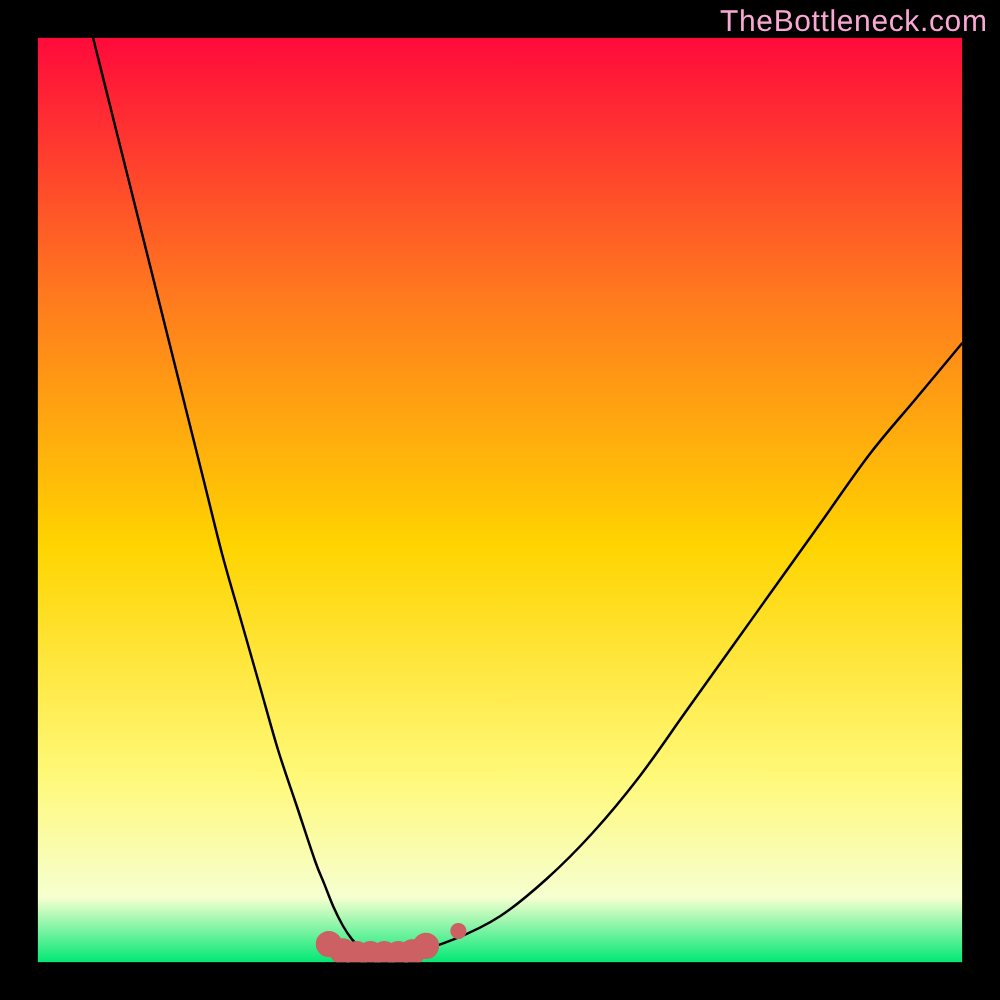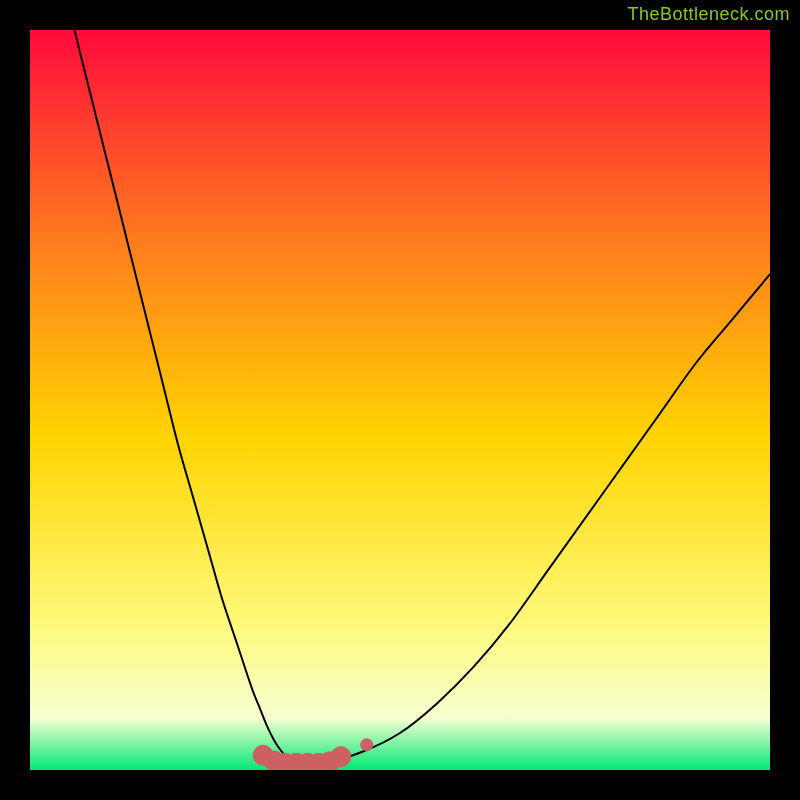--- a/index.html
+++ b/index.html
@@ -24,22 +24,22 @@
     left: 30px;
     top: 30px;
     width: 740px;
     height: 740px;
     overflow: hidden;
   }
   .watermark {
     position: absolute;
     top: 4px;
     right: 10px;
-    color: #84cc16;
-    font-size: 18px;
+    color: #f9a8d4;
+    font-size: 24px;
     font-weight: 500;
     letter-spacing: 0.5px;
     z-index: 50;
   }
   svg {
     display: block;
   }
 </style>
 </head>
 <body>

